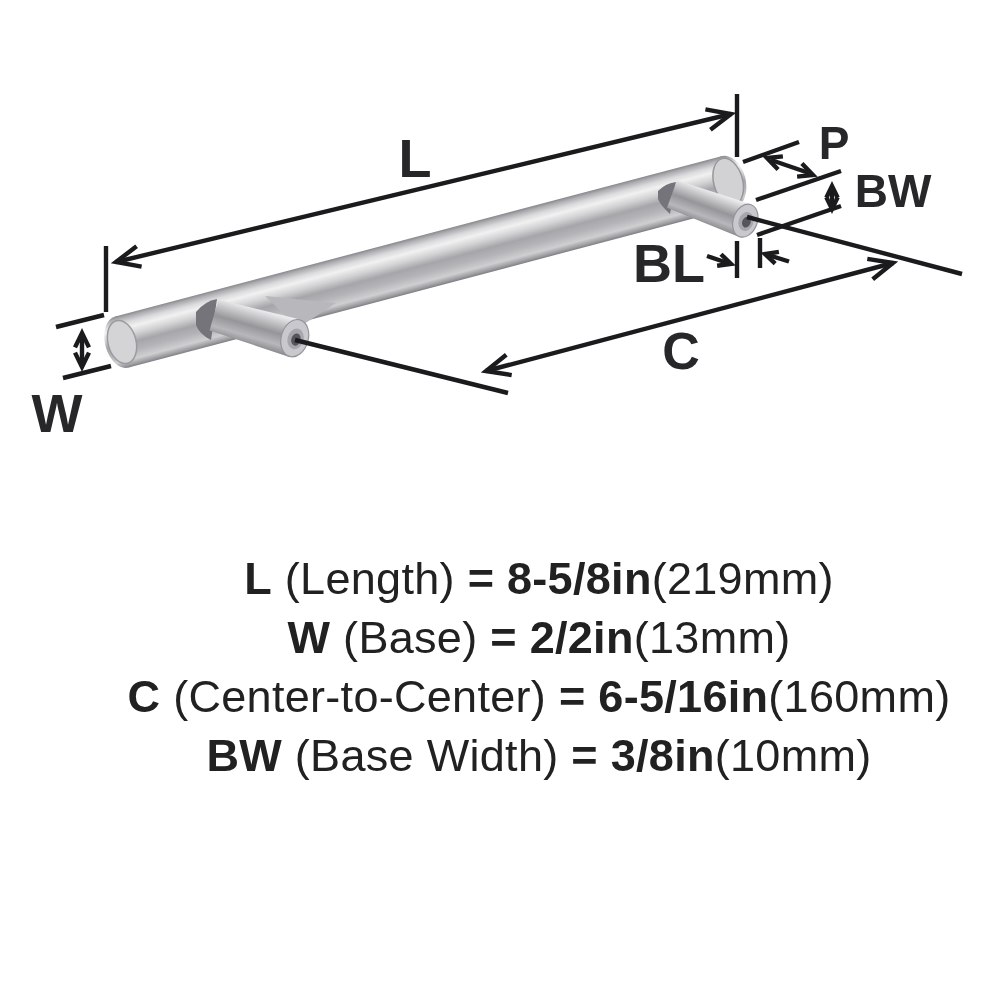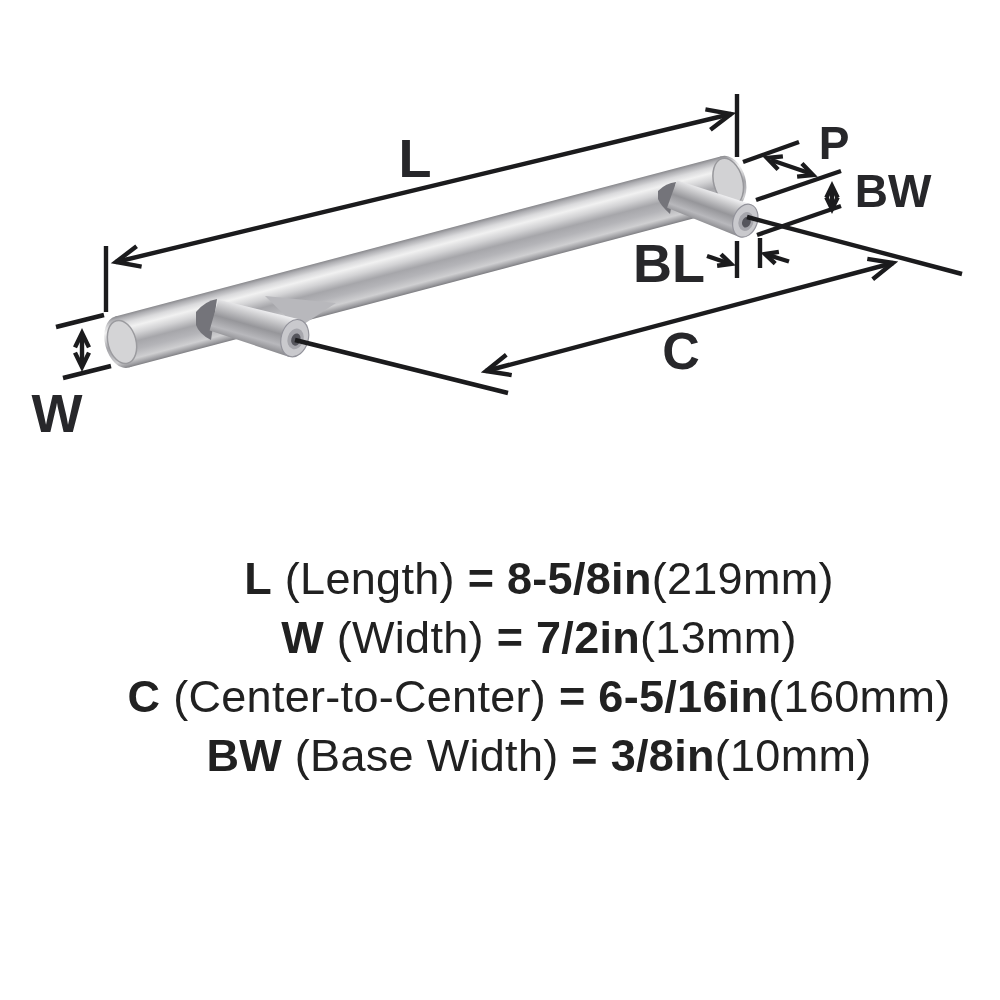--- a/index.html
+++ b/index.html
@@ -116,18 +116,18 @@
       <text x="834" y="159" font-size="46" text-anchor="middle">P</text>
       <text x="893" y="207" font-size="46" text-anchor="middle">BW</text>
       <text x="669" y="282" font-size="54" text-anchor="middle">BL</text>
       <text x="681" y="369" font-size="52" text-anchor="middle">C</text>
       <text x="57" y="432" font-size="54" text-anchor="middle">W</text>
     </svg>
   </div>
 
   <div class="specs">
     <div class="spec-row"><span class="b">L</span><span class="r"> (Length) </span><span class="b">= 8-5/8in</span><span class="r">(219mm)</span></div>
-    <div class="spec-row"><span class="b">W</span><span class="r"> (Width) </span><span class="b">= 7/2in</span><span class="r">(13mm)</span></div>
+    <div class="spec-row"><span class="b">W</span><span class="r"> (Base) </span><span class="b">= 2/2in</span><span class="r">(13mm)</span></div>
     <div class="spec-row"><span class="b">C</span><span class="r"> (Center-to-Center) </span><span class="b">= 6-5/16in</span><span class="r">(160mm)</span></div>
     <div class="spec-row"><span class="b">BW</span><span class="r"> (Base Width) </span><span class="b">= 3/8in</span><span class="r">(10mm)</span></div>
   </div>
 
 </div>
 
 </body></html>

